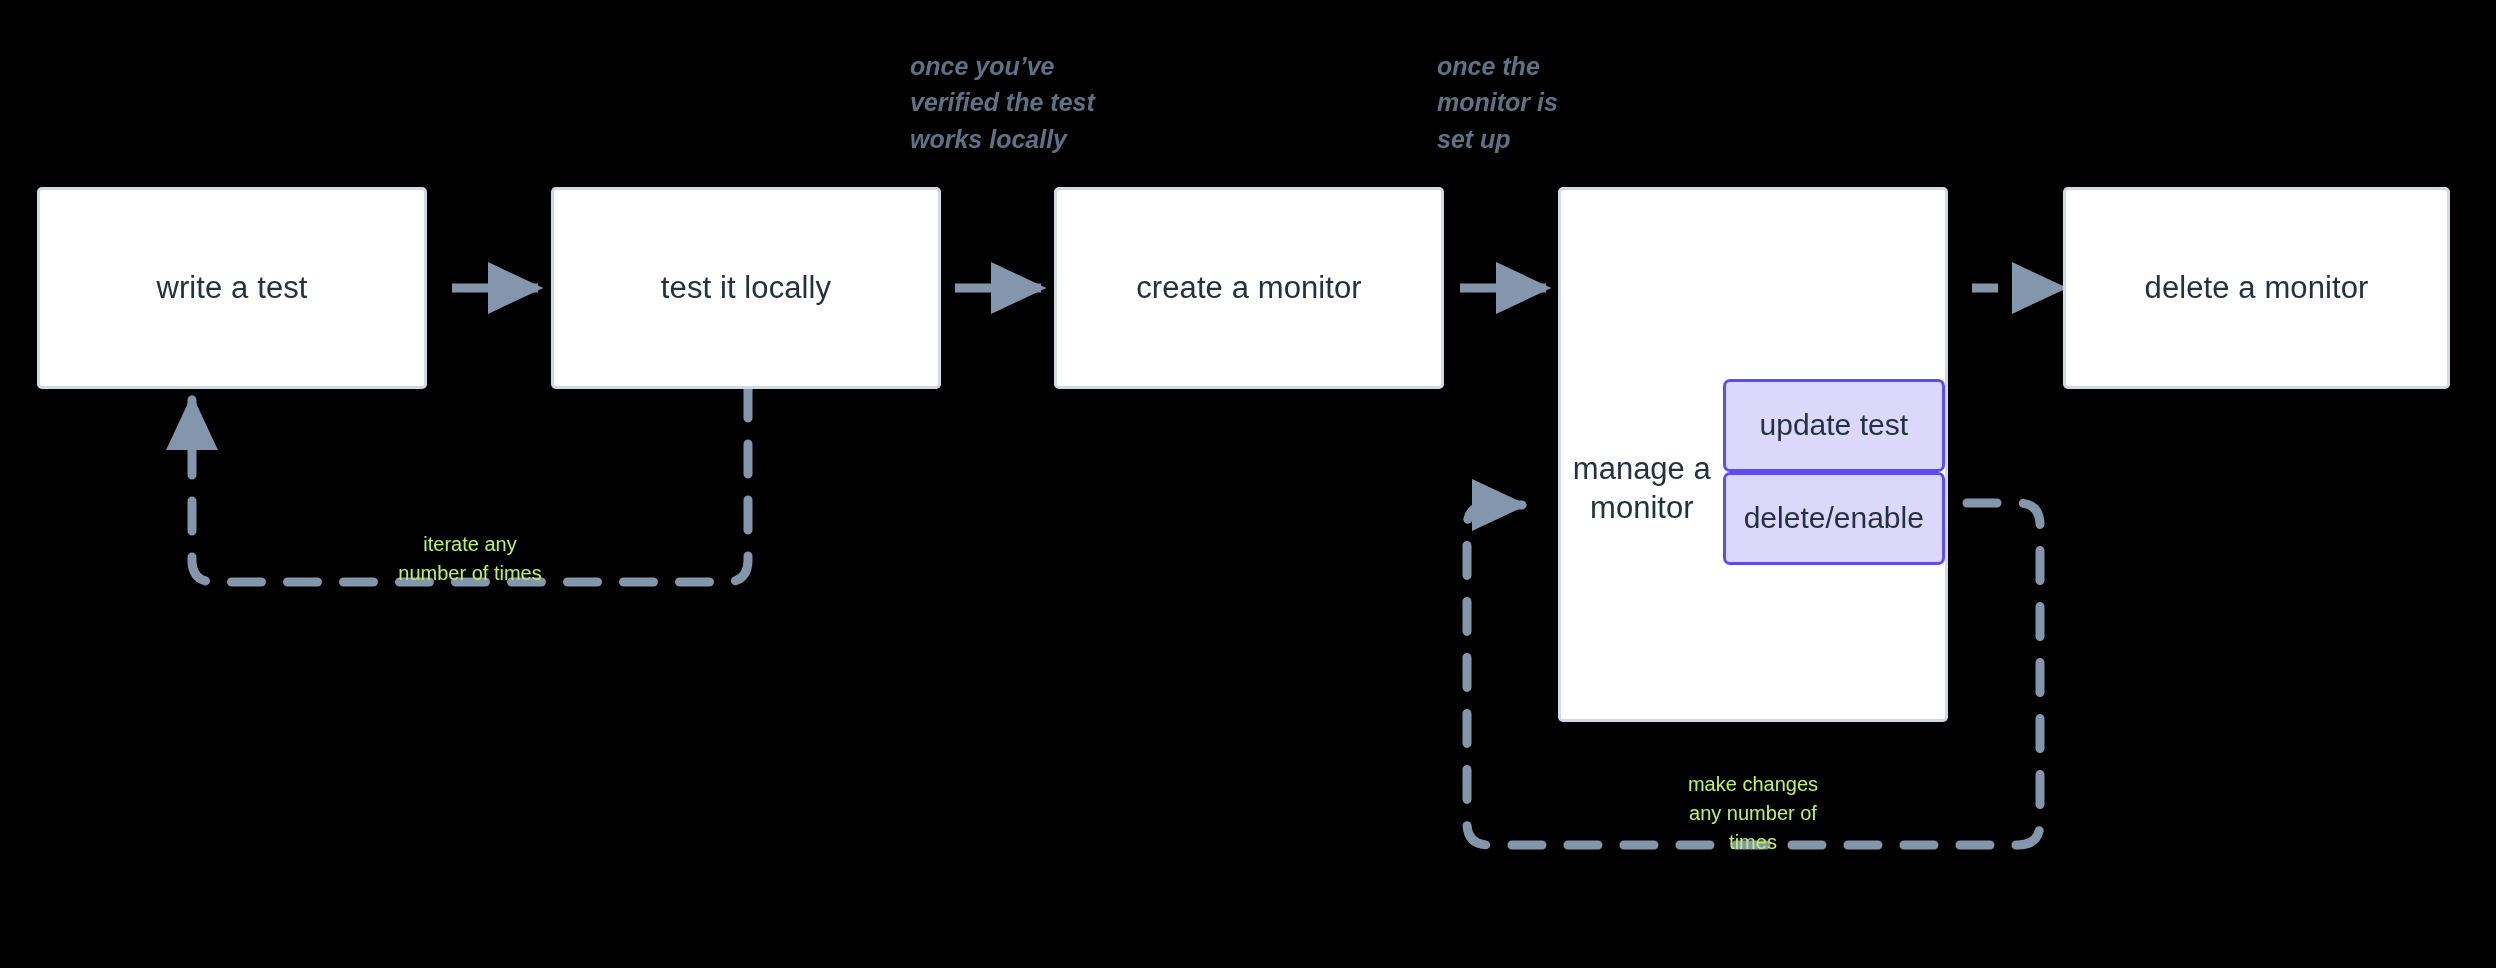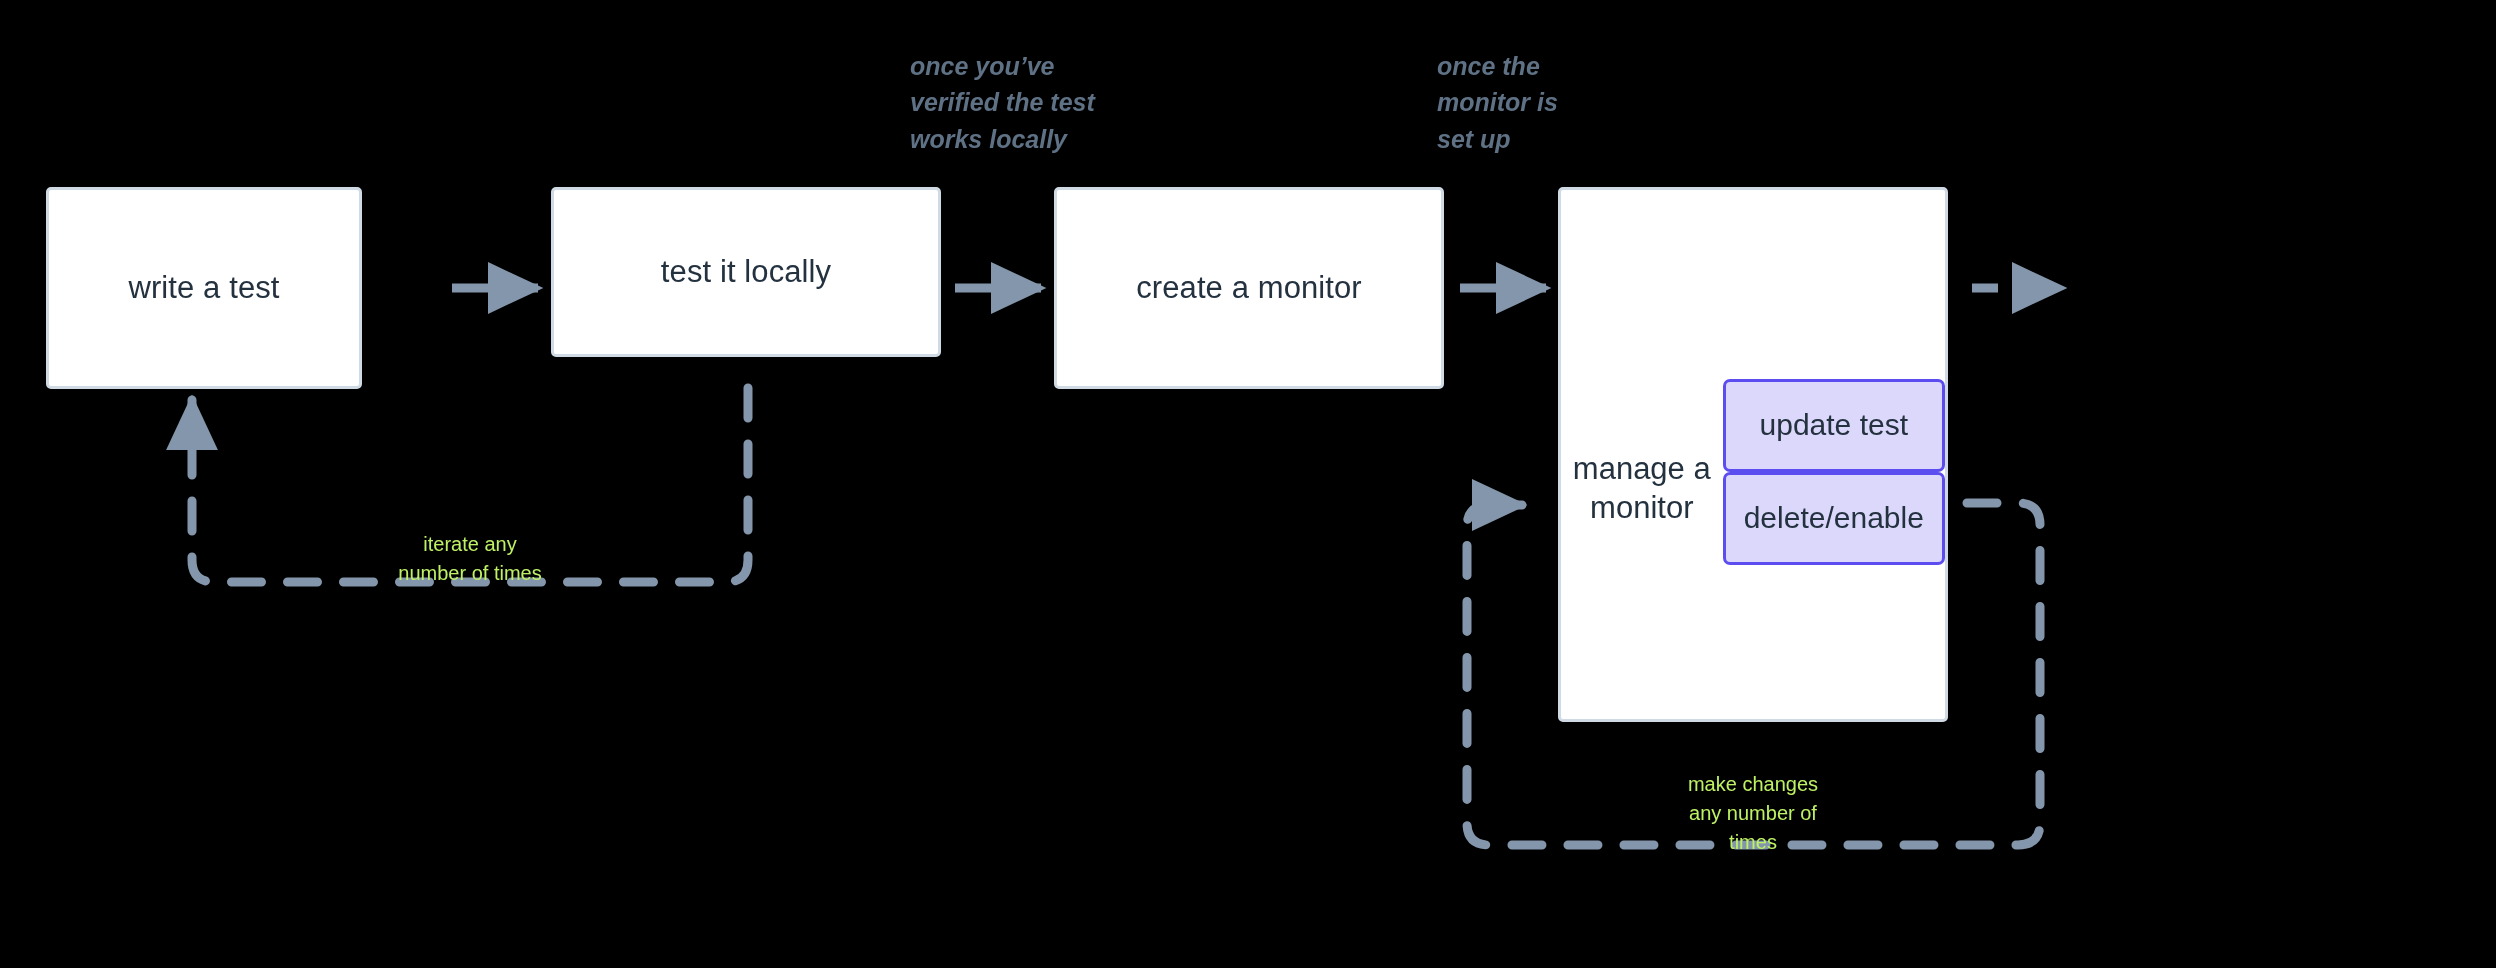--- a/index.html
+++ b/index.html
@@ -126,44 +126,47 @@
 
     <path d="M 748 388 L 748 560 Q 748 582 726 582
              L 214 582 Q 192 582 192 560 L 192 400" fill="none" stroke="#8496ab" stroke-width="9" stroke-dasharray="30 26" stroke-linecap="round" marker-end="url(#arrowDash)"></path>
 
     <path d="M 1967 503 L 2018 503 Q 2040 503 2040 525
              L 2040 823 Q 2040 845 2018 845
              L 1489 845 Q 1467 845 1467 823
              L 1467 527 Q 1467 505 1489 505 L 1522 505" fill="none" stroke="#8496ab" stroke-width="9" stroke-dasharray="30 26" stroke-linecap="round" marker-end="url(#arrowDash)"></path>
   </svg>
 
-  <div class="node" style="left:46px; top:187px; width:316px; height:202px;">
+  <div class="node" style="left:37px; top:187px; width:390px; height:202px;">
     <span class="node-label">write a test</span>
   </div>
 
-  <div class="node" style="left:551px; top:187px; width:390px; height:170px;">
+  <div class="node" style="left:551px; top:187px; width:390px; height:202px;">
     <span class="node-label">test it locally</span>
   </div>
 
   <div class="node" style="left:1054px; top:187px; width:390px; height:202px;">
     <span class="node-label">create a monitor</span>
   </div>
 
   <div class="panel" style="left:1558px; top:187px; width:390px; height:535px;">
     <span class="panel-title">manage a monitor</span>
     <div class="sub-list">
       <div class="sub-node">
         <span class="sub-label">update test</span>
       </div>
       <div class="sub-node">
         <span class="sub-label">delete/enable</span>
       </div>
     </div>
   </div>
 
+  <div class="node" style="left:2063px; top:187px; width:387px; height:202px;">
+    <span class="node-label">delete a monitor</span>
+  </div>
 
   <div class="edge-note" style="left:910px; top:48px;">once you’ve
 verified the test
 works locally</div>
 
   <div class="edge-note" style="left:1437px; top:48px;">once the
 monitor is
 set up</div>
 
   <div class="loop-note" style="left:320px; top:530px; width:300px;">iterate any

